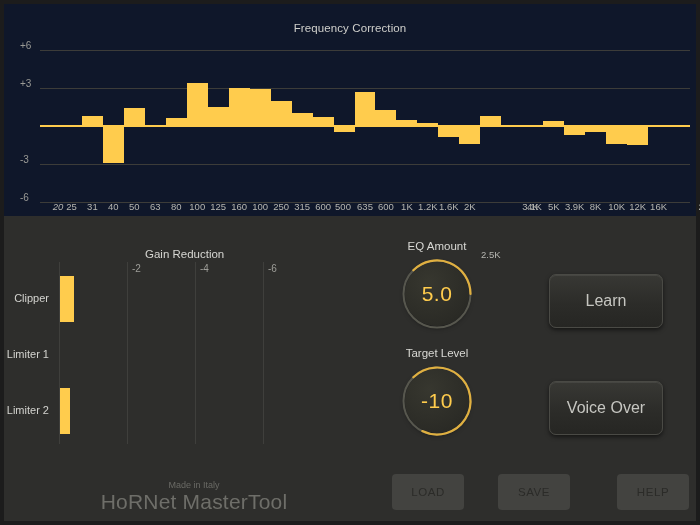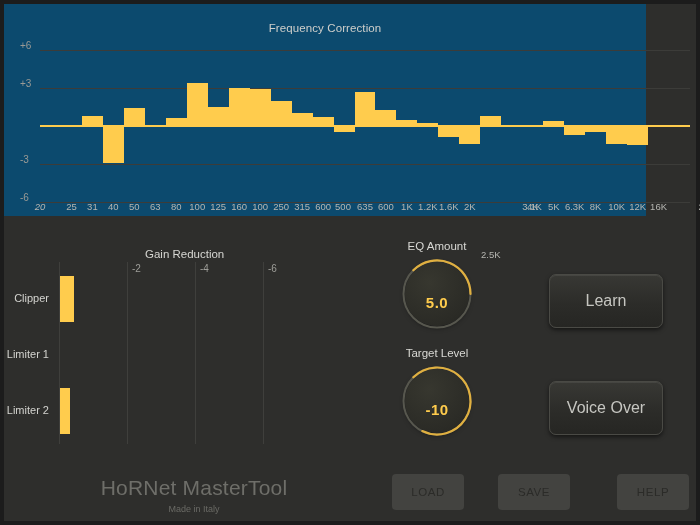--- a/index.html
+++ b/index.html
@@ -13,22 +13,22 @@
     position: relative;
     width: 700px; height: 525px;
     background: #2e2e2c;
     border: 4px solid #1c1c1c;
   }
 
   
   #eq-panel {
     position: absolute;
     left: 0; top: 0;
-    width: 642px; height: 212px;
-    background: #0c4a6e;
+    width: 692px; height: 212px;
+    background: #0f172a;
   }
   #eq-title {
     position: absolute;
     left: 0; top: 18px;
     width: 100%;
     text-align: center;
     color: #cfcfcb;
     font-size: 11.5px;
     letter-spacing: .1px;
   }
@@ -125,25 +125,25 @@
   .knob-body {
     position: absolute;
     left: 5px; top: 5px;
     width: 64px; height: 64px;
     border-radius: 50%;
     background: radial-gradient(circle at 38% 32%, #37372f 0%, #2b2b26 70%, #232320 100%);
     box-shadow: 0 2px 5px rgba(0,0,0,.55);
   }
   .knob-value {
     position: absolute;
-    left: 0; top: 8px; width: 74px; height: 74px;
+    left: 0; top: 0; width: 74px; height: 74px;
     display: flex; align-items: center; justify-content: center;
     color: #ffcc4d;
-    font-size: 15px;
-    font-weight: bold;
+    font-size: 21px;
+    font-weight: normal;
     letter-spacing: .5px;
   }
 
   
   .bigbtn {
     position: absolute;
     width: 114px; height: 54px;
     border-radius: 7px;
     background: linear-gradient(180deg, #383834 0%, #2c2c29 55%, #262623 100%);
     border: 1px solid #4a4a45;
@@ -223,21 +223,21 @@
         <div class="eqbar" title="4K: 0.05 dB" style="left: 482.258px; width: 20.9677px; height: 1px; top: 82.37px;"></div>
         <div class="eqbar" title="5K: 0.4 dB" style="left: 503.226px; width: 20.9677px; height: 5.04px; top: 77.96px;"></div>
         <div class="eqbar" title="6.3K: -0.7 dB" style="left: 524.194px; width: 20.9677px; height: 8.82px; top: 83px;"></div>
         <div class="eqbar" title="8K: -0.5 dB" style="left: 545.161px; width: 20.9677px; height: 6.3px; top: 83px;"></div>
         <div class="eqbar" title="10K: -1.4 dB" style="left: 566.129px; width: 20.9677px; height: 17.64px; top: 83px;"></div>
         <div class="eqbar" title="12K: -1.5 dB" style="left: 587.097px; width: 20.9677px; height: 18.9px; top: 83px;"></div>
         <div id="zeroline" style="top: 82px;"></div>
       </div>
 
     <div id="eq-xaxis">
-        <div class="xlabel" style="left: 0; font-style: italic;">20</div>
+        <div class="xlabel" style="left: 18px; font-style: italic;">20</div>
         <div class="xlabel" style="left: 31.4516px;">25</div>
         <div class="xlabel" style="left: 52.4194px;">31</div>
         <div class="xlabel" style="left: 73.3871px;">40</div>
         <div class="xlabel" style="left: 94.3548px;">50</div>
         <div class="xlabel" style="left: 115.323px;">63</div>
         <div class="xlabel" style="left: 136.29px;">80</div>
         <div class="xlabel" style="left: 157.258px;">100</div>
         <div class="xlabel" style="left: 178.226px;">125</div>
         <div class="xlabel" style="left: 199.194px;">160</div>
         <div class="xlabel" style="left: 220.161px;">100</div>
@@ -248,21 +248,21 @@
         <div class="xlabel" style="left: 325px;">635</div>
         <div class="xlabel" style="left: 345.968px;">600</div>
         <div class="xlabel" style="left: 366.935px;">1K</div>
         <div class="xlabel" style="left: 387.903px;">1.2K</div>
         <div class="xlabel" style="left: 408.871px;">1.6K</div>
         <div class="xlabel" style="left: 429.839px;">2K</div>
         <div class="xlabel" style="left: 450.806px; margin-top: 48px;">2.5K</div>
         <div class="xlabel" style="left: 492px; text-align: center;">3.1K</div>
         <div class="xlabel" style="left: 492.742px;">4K</div>
         <div class="xlabel" style="left: 513.71px;">5K</div>
-        <div class="xlabel" style="left: 534.677px;">6.3K</div>
+        <div class="xlabel" style="left: 534.677px;">3.9K</div>
         <div class="xlabel" style="left: 555.645px;">8K</div>
         <div class="xlabel" style="left: 576.613px;">10K</div>
         <div class="xlabel" style="left: 597.581px;">12K</div>
         <div class="xlabel" style="left: 618.548px;">16K</div>
         <div class="xlabel" style="left: 619px; margin-left: 48px;">20K</div>
       </div>
   </div>
 
   <div id="gr-title">Gain Reduction</div>
   <div id="gr-area">
@@ -301,21 +301,21 @@
         <path id="arc-1" fill="none" stroke="#e0b040" stroke-width="2.2" stroke-linecap="round" d="M 13.311922830250651 13.311922830250658 A 33.5 33.5 0 1 1 22.26203780982685 67.08392378798062"></path>
       </svg>
       <div class="knob-value">-10</div>
     </div>
   </div>
 
   <div class="bigbtn" style="left:545px; top:270px;">Learn</div>
   <div class="bigbtn" style="left:545px; top:377px;">Voice Over</div>
 
   <div id="brand">
+    <div id="brand-sub">Made in Italy</div>
     <div id="brand-name">HoRNet MasterTool</div>
-    <div id="brand-sub">Made in Italy</div>
   </div>
 
   <div class="footbtn" style="left:388px;">LOAD</div>
   <div class="footbtn" style="left:494px;">SAVE</div>
   <div class="footbtn" style="left:613px;">HELP</div>
 
 </div>
 
 </body></html>

